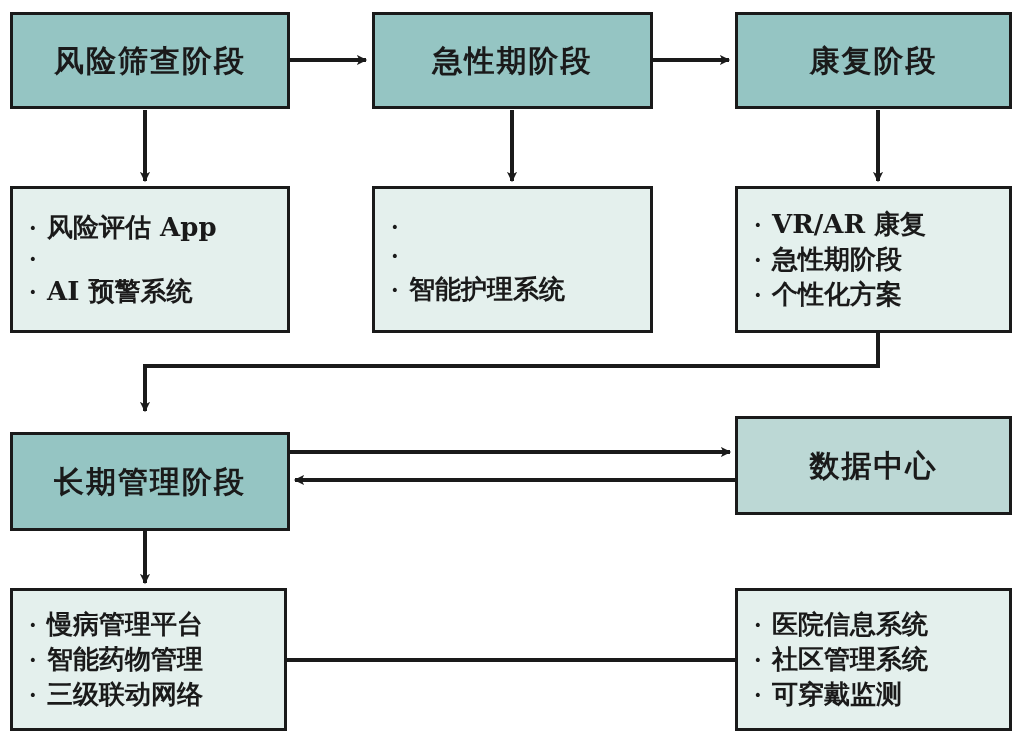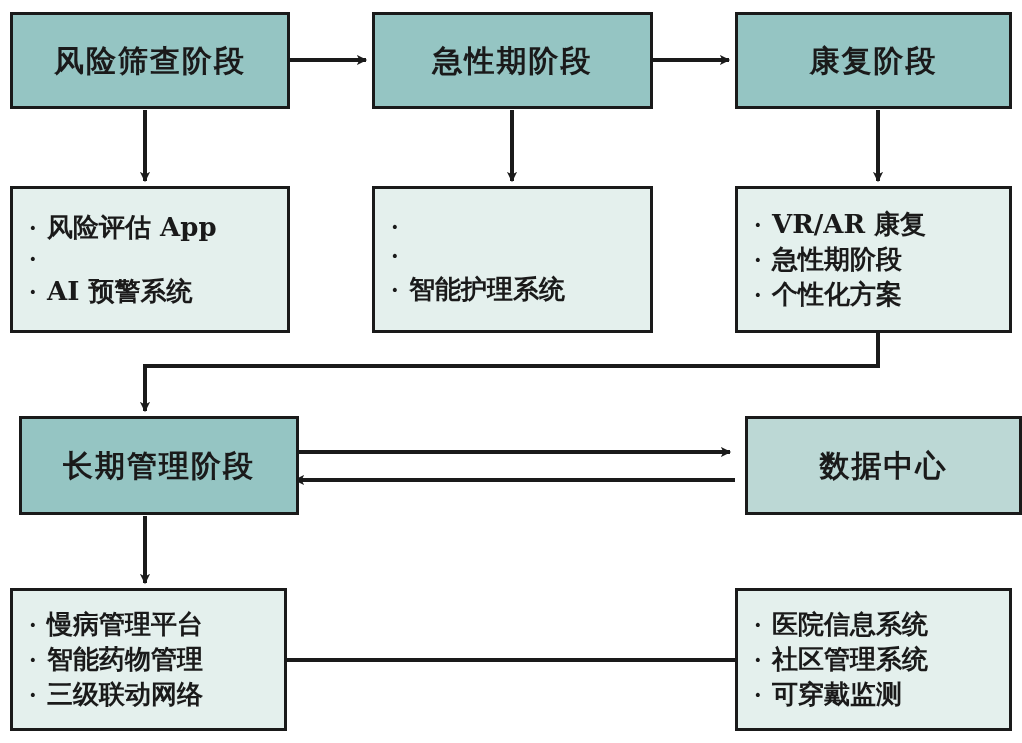--- a/index.html
+++ b/index.html
@@ -56,22 +56,22 @@
 
   
   #stage-screening{left:10px;  top:12px;  width:280px; height:97px;}
   #stage-acute    {left:372px; top:12px;  width:281px; height:97px;}
   #stage-rehab    {left:735px; top:12px;  width:277px; height:97px;text-align:center;}
 
   #list-screening {left:10px;  top:186px; width:280px; height:147px;}
   #list-acute     {left:372px; top:186px; width:281px; height:147px;}
   #list-rehab     {left:735px; top:186px; width:277px; height:147px;}
 
-  #stage-longterm {left:10px;  top:416px; width:280px; height:99px;margin-left:9px;}
-  #stage-datahub  {left:735px; top:416px; width:277px; height:99px;margin-left:10px;}
+  #stage-longterm {left:10px;  top:432px; width:280px; height:99px;}
+  #stage-datahub  {left:735px; top:416px; width:277px; height:99px;}
 
   #list-longterm  {left:10px;  top:588px; width:277px; height:143px;}
   #list-datahub   {left:735px; top:588px; width:277px; height:143px;}
 </style>
 </head>
 <body>
 
 <div id="canvas">
 
   <svg id="wires" viewBox="0 0 1022 743">

